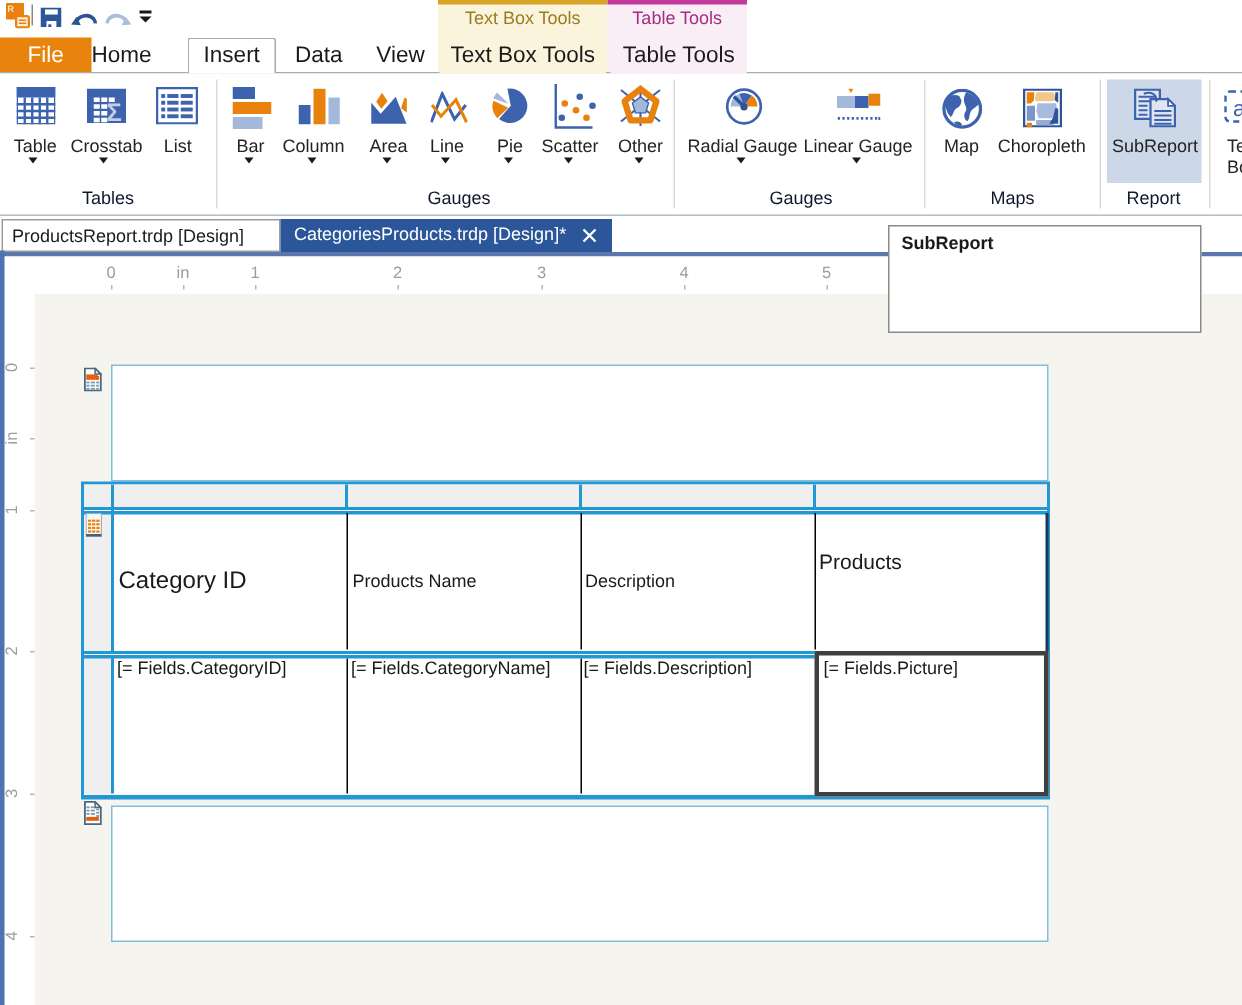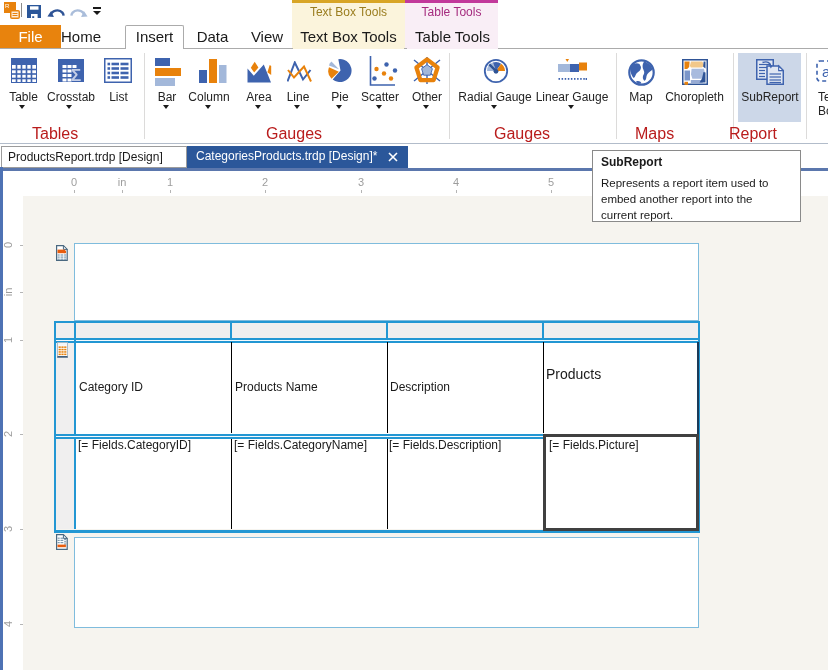--- a/index.html
+++ b/index.html
@@ -1,21 +1,21 @@
 <!DOCTYPE html>
 <html><head><meta charset="utf-8"><style>
 *{margin:0;padding:0;box-sizing:border-box}
 html,body{width:828px;height:670px}
 body{position:relative;font-family:"Liberation Sans",sans-serif;background:#fff;overflow:hidden;color:#1a1a1a}
 .a{position:absolute}
 .ctx1{background:#fbf4dc}
 .ctx2{background:#f9eef6}
 .btnlbl{font-size:12px;color:#242424;text-align:center;white-space:nowrap}
 .caret{width:0;height:0;border-left:3.5px solid transparent;border-right:3.5px solid transparent;border-top:4px solid #1a1a1a}
-.grplbl{font-size:16px;color:#b91c1c;text-align:left}
+.grplbl{font-size:12px;color:#0f172a;text-align:center}
 .sep{width:1px;background:#dcdbda}
 .rulnum{font-size:11px;color:#9d9d9d}
 </style></head>
 <body>
 
 <div class="a" style="left:0;top:0;width:828px;height:25px;background:#fff"></div>
 
 <svg class="a" style="left:4px;top:2px" width="18" height="17" viewBox="0 0 18 17">
   <rect x="0" y="0" width="12" height="11" fill="#e8820c"></rect>
   <text x="1" y="6" font-size="6" fill="#fff" font-family="Liberation Sans">R</text>
@@ -381,21 +381,21 @@
       <rect x="7.2" y="6.8" width="2.2" height="1.5"></rect>
     <rect x="1.6" y="9.2" width="2.2" height="1.5"></rect>
       <rect x="4.4" y="9.2" width="2.2" height="1.5"></rect>
       <rect x="7.2" y="9.2" width="2.2" height="1.5"></rect>
     <rect x="1.6" y="11.6" width="2.2" height="1.5"></rect>
       <rect x="4.4" y="11.6" width="2.2" height="1.5"></rect>
       <rect x="7.2" y="11.6" width="2.2" height="1.5"></rect>
   </g>
 </svg>
 
-<div class="a" style="left:79px;top:342px;height:91px;font-size:12px;line-height:91px">Category ID</div>
+<div class="a" style="left:79px;top:342px;height:91px;font-size:16px;line-height:91px">Category ID</div>
 <div class="a" style="left:235px;top:342px;height:91px;font-size:12px;line-height:91px">Products Name</div>
 <div class="a" style="left:390px;top:342px;height:91px;font-size:12px;line-height:91px">Description</div>
 <div class="a" style="left:546px;top:329px;height:77px;font-size:14px;line-height:91px">Products</div>
 
 <div class="a" style="left:230.5px;top:342px;width:1px;height:91px;background:#000"></div>
 <div class="a" style="left:386.5px;top:342px;width:1px;height:91px;background:#000"></div>
 <div class="a" style="left:542.5px;top:342px;width:1px;height:91px;background:#000"></div>
 <div class="a" style="left:230.5px;top:439px;width:1px;height:90px;background:#000"></div>
 <div class="a" style="left:386.5px;top:439px;width:1px;height:90px;background:#000"></div>
 
@@ -404,14 +404,13 @@
 <div class="a" style="left:56px;top:434px;width:642px;height:5px;background:linear-gradient(#2397d3 0 2px,#f4fafd 2px 3px,#2397d3 3px 100%)"></div>
 
 <div class="a" style="left:78px;top:438px;font-size:12px">[= Fields.CategoryID]</div>
 <div class="a" style="left:234px;top:438px;font-size:12px">[= Fields.CategoryName]</div>
 <div class="a" style="left:389px;top:438px;font-size:12px">[= Fields.Description]</div>
 
 <div class="a" style="left:543px;top:434px;width:156px;height:97px;border:3px solid #404040;background:#fff;font-size:12px;padding:1px 0 0 3px">[= Fields.Picture]</div>
 
 <div class="a" style="left:592px;top:150px;width:209px;height:72px;background:#fff;border:1px solid #8a8a8a">
   <div class="a" style="left:8px;top:4px;font-size:12px;font-weight:bold">SubReport</div>
-  <div class="a" style="left:8px;top:24px;width:200px;font-size:11.5px;line-height:16px">Represents a report item used to<br>embed another report into the<br>current report.</div>
 </div>
 
 </body></html>

